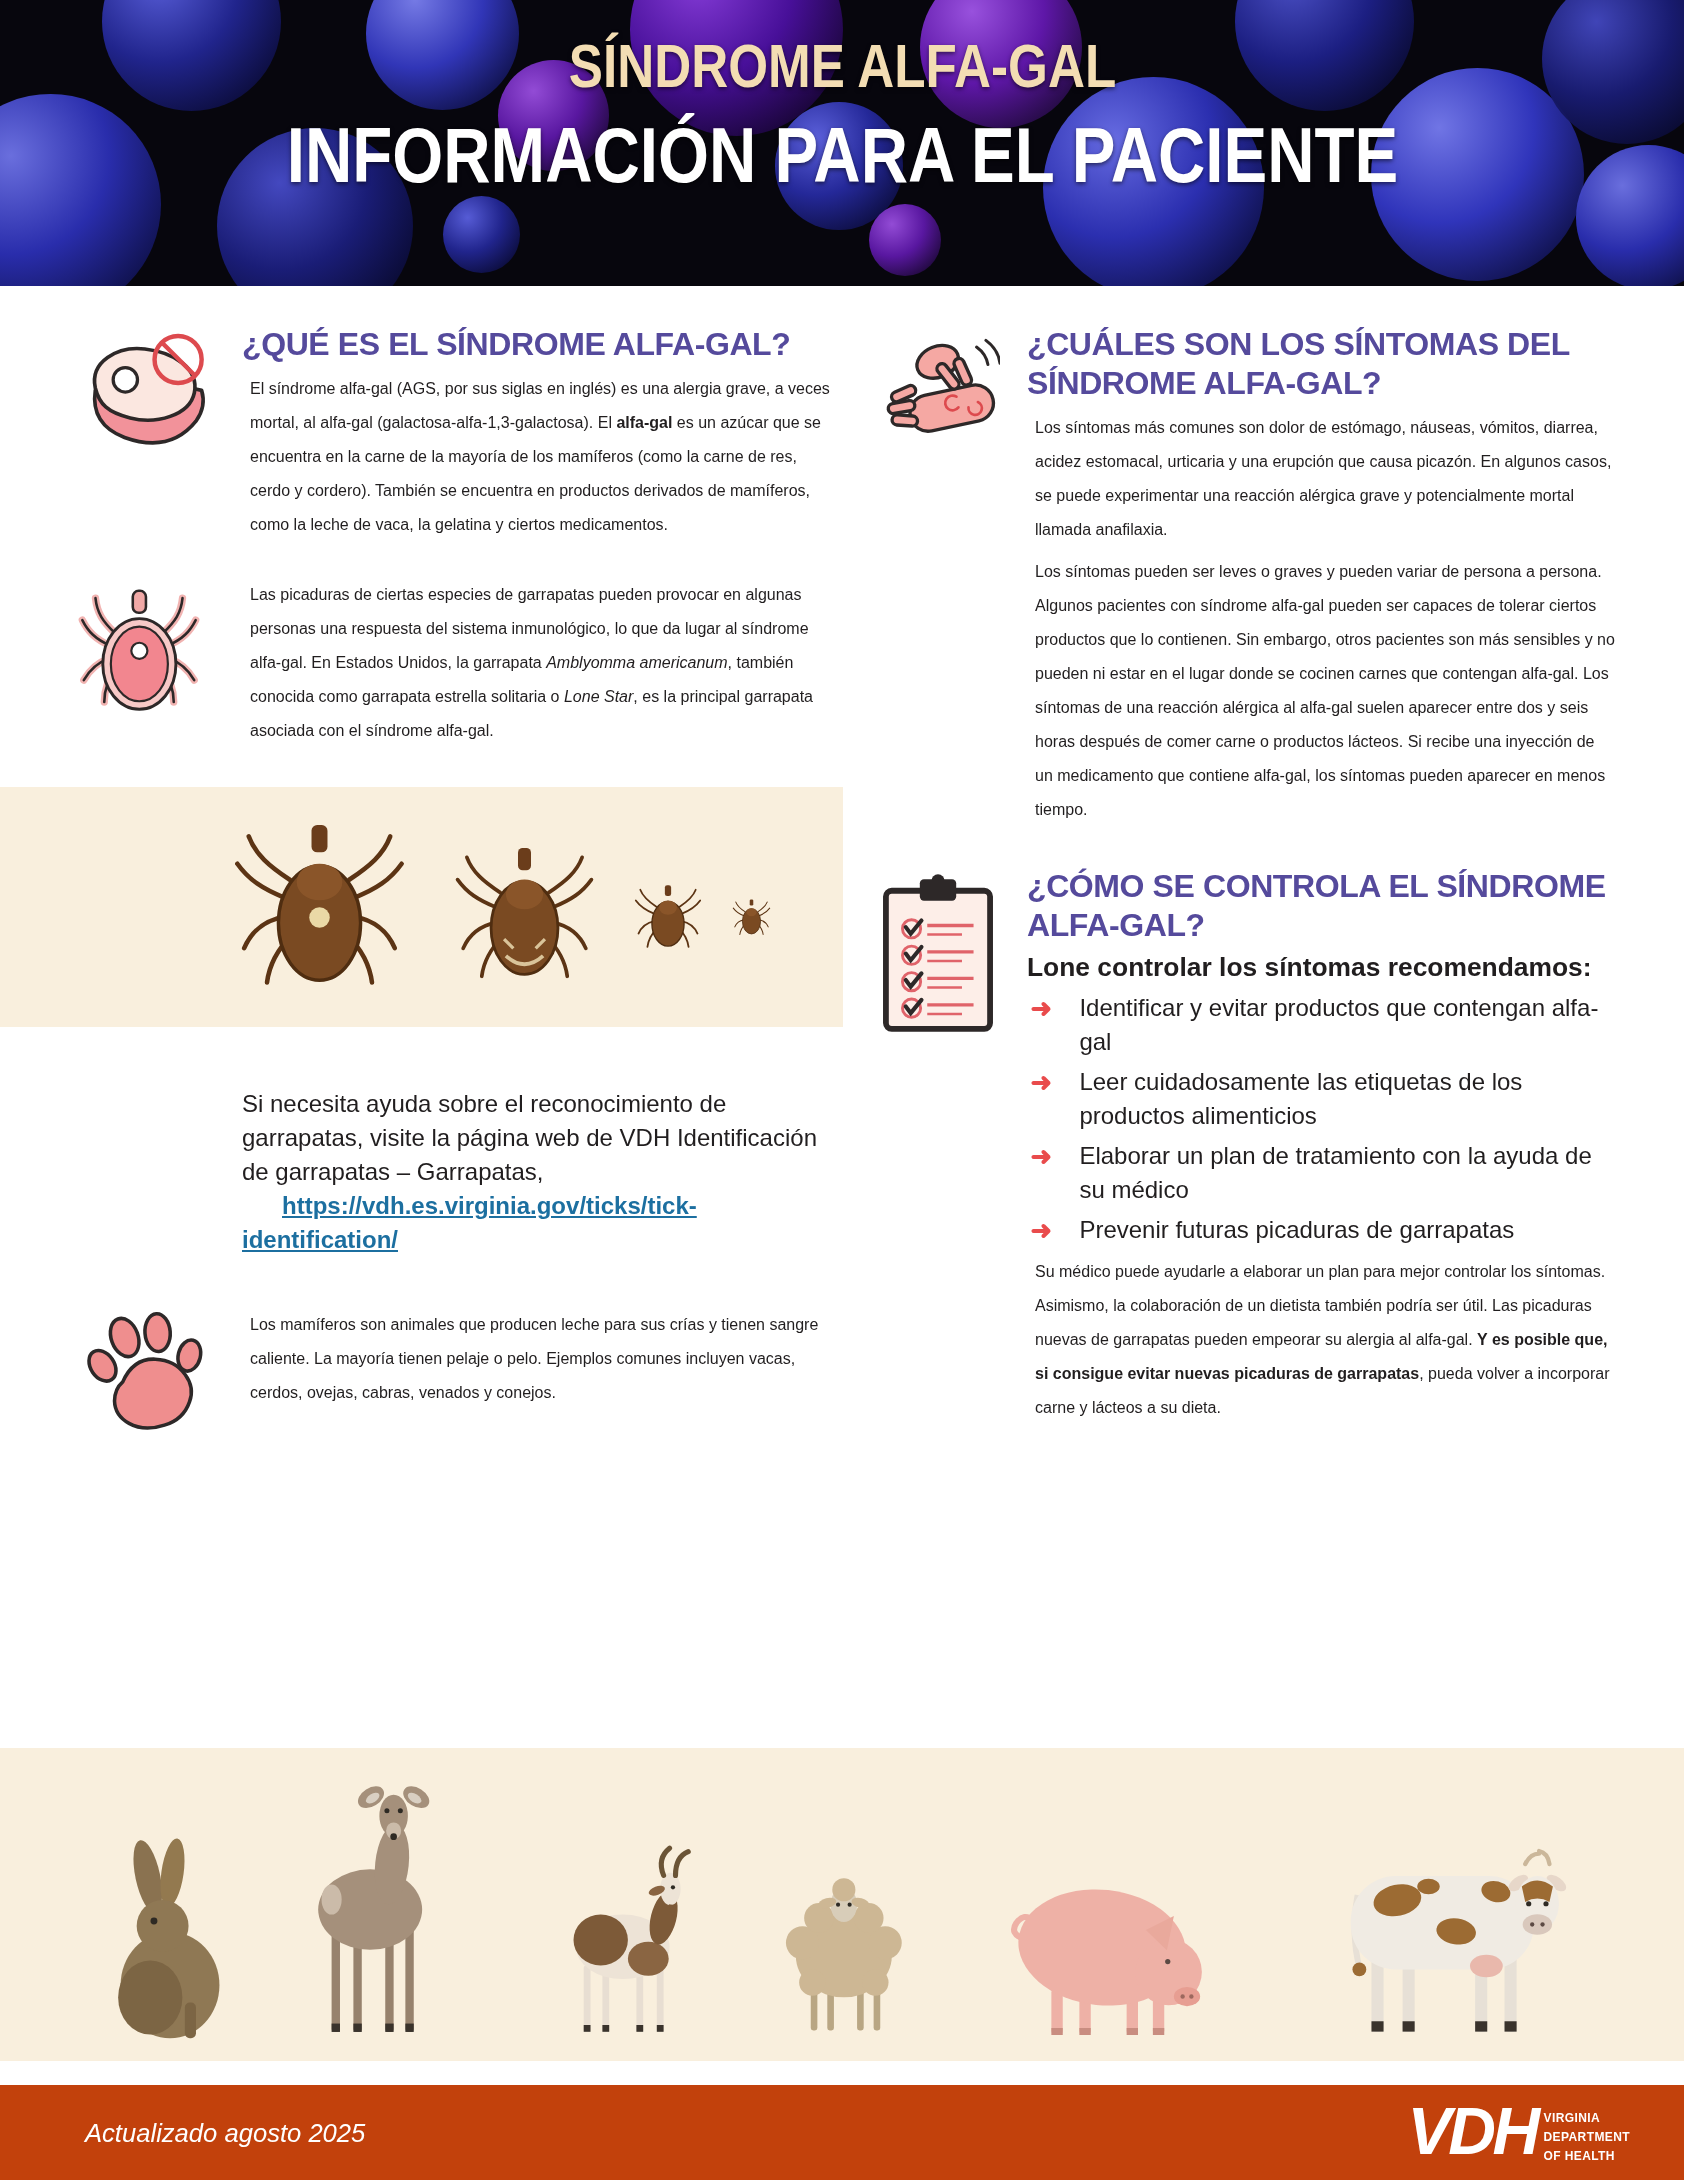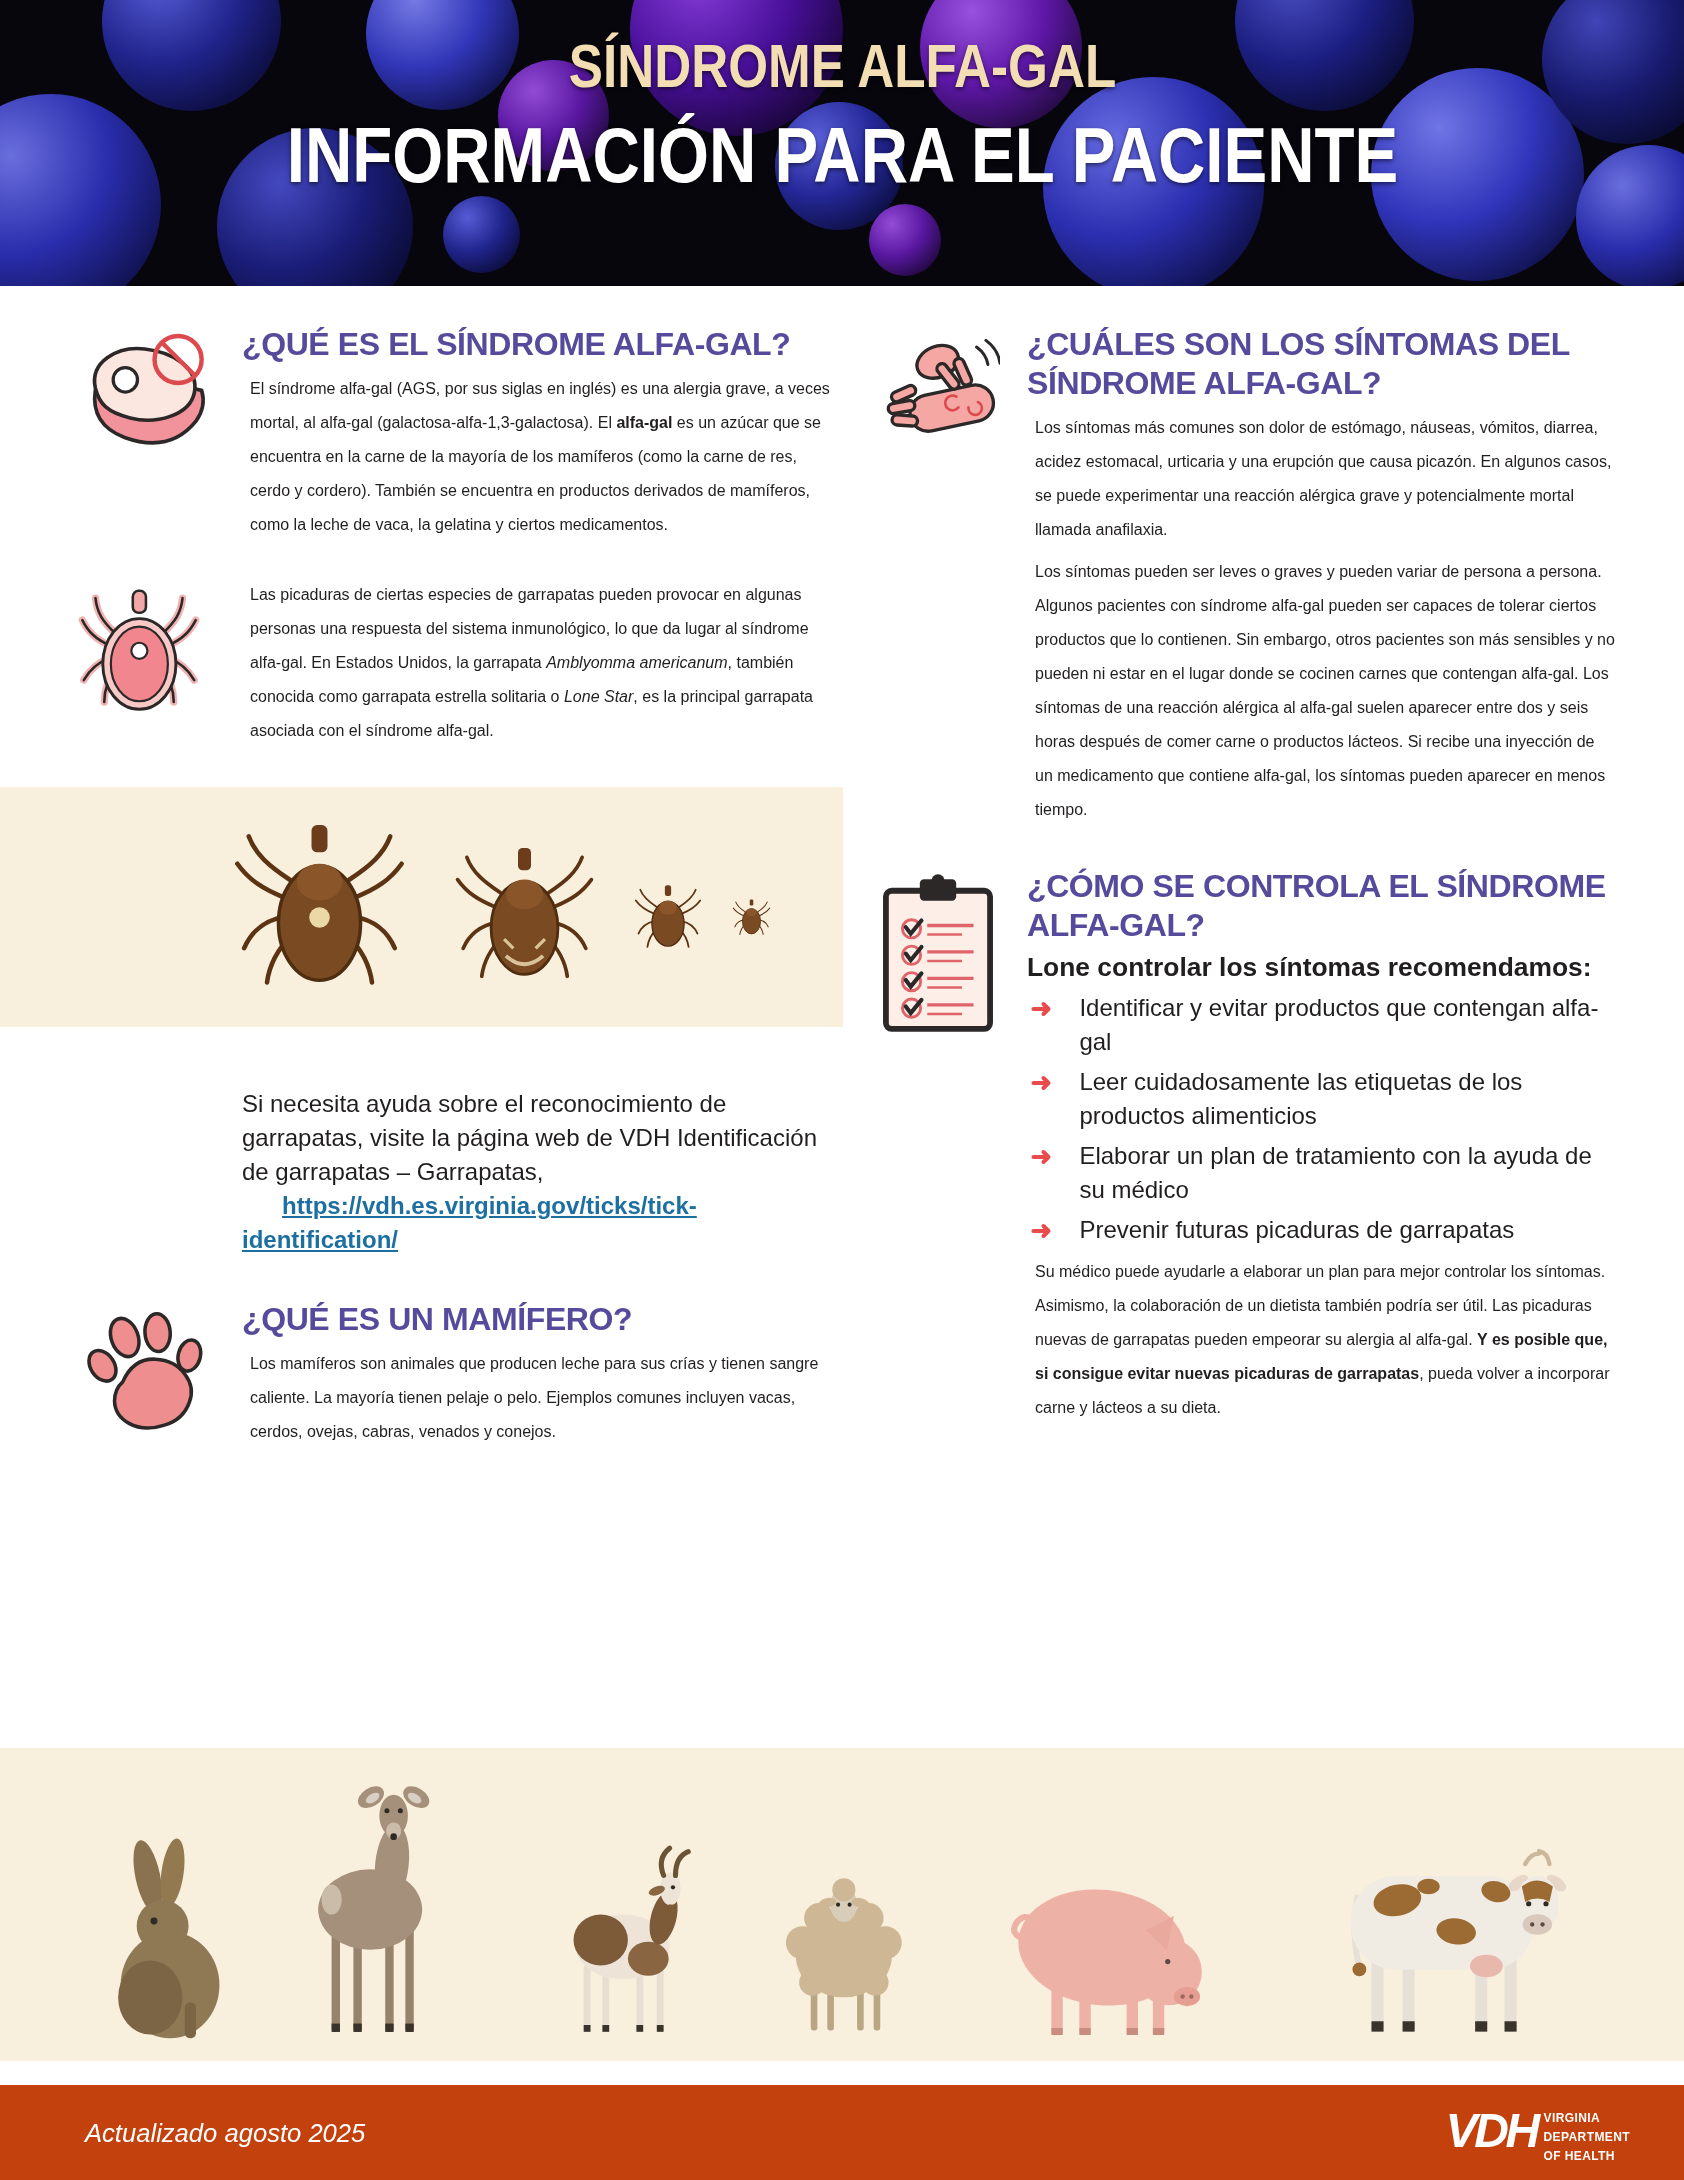--- a/index.html
+++ b/index.html
@@ -57,21 +57,21 @@
   .a-deer{left:244px;width:254px;height:285px;}
   .a-goat{left:525px;width:199px;height:204px;}
   .a-sheep{left:763px;width:165px;height:182px;}
   .a-pig{left:971px;width:271px;height:175px;}
   .a-cow{left:1291px;width:313px;height:216px;}
 
   
   .footer{position:absolute;left:0;top:2085px;width:1685px;height:95px;background:#c2410c;}
   .updated{position:absolute;left:85px;top:34px;font-size:25.6px;font-style:italic;color:#ffffff;}
   .logo{position:absolute;right:55px;top:12px;display:flex;align-items:flex-start;color:#fff;}
-  .logo-vdh{font-size:48px;line-height:68px;font-weight:bold;font-style:italic;letter-spacing:-3.4px;}
+  .logo-vdh{font-size:66px;line-height:68px;font-weight:bold;font-style:italic;letter-spacing:-3.4px;}
   .logo-org{margin-left:6.8px;padding-top:12px;}
   .logo-org div{font-size:12px;line-height:19px;font-weight:bold;letter-spacing:0.4px;}
 </style>
 </head>
 <body>
 
 <div class="page">
 
   <header class="hero">
     <div>
@@ -196,21 +196,20 @@
           <g fill="#ef8e8e" stroke="#2d2828" stroke-width="4.5" transform="rotate(-14 87 85)">
             <ellipse cx="38" cy="66" rx="15" ry="21" transform="rotate(-20 38 66)"></ellipse>
             <ellipse cx="74" cy="38" rx="17" ry="25" transform="rotate(-6 74 38)"></ellipse>
             <ellipse cx="116" cy="42" rx="16" ry="24" transform="rotate(10 116 42)"></ellipse>
             <ellipse cx="148" cy="80" rx="14" ry="20" transform="rotate(28 148 80)"></ellipse>
             <path d="M58,92 q20,-26 47,-18 q24,7 32,28 q8,19 -3,35 q-13,20 -38,21 q-27,2 -43,-13 q-15,-14 -11,-32 q4,-15 16,-21 z"></path>
           </g>
         </svg>
       </div>
       <div class="sec-body">
-        <h3 class="heading">¿QUÉ ES UN MAMÍFERO?</h3>
         <p class="body">Los mamíferos son animales que producen leche para sus crías y tienen sangre caliente.  La mayoría tienen pelaje o pelo.  Ejemplos comunes incluyen vacas, cerdos, ovejas, cabras, venados y conejos.</p>
       </div>
     </div>
   </div>
 
   <div class="col col-right">
 
     <div class="section">
       <div class="icon-box">
         <svg width="124" height="128" viewBox="0 0 185 175">

